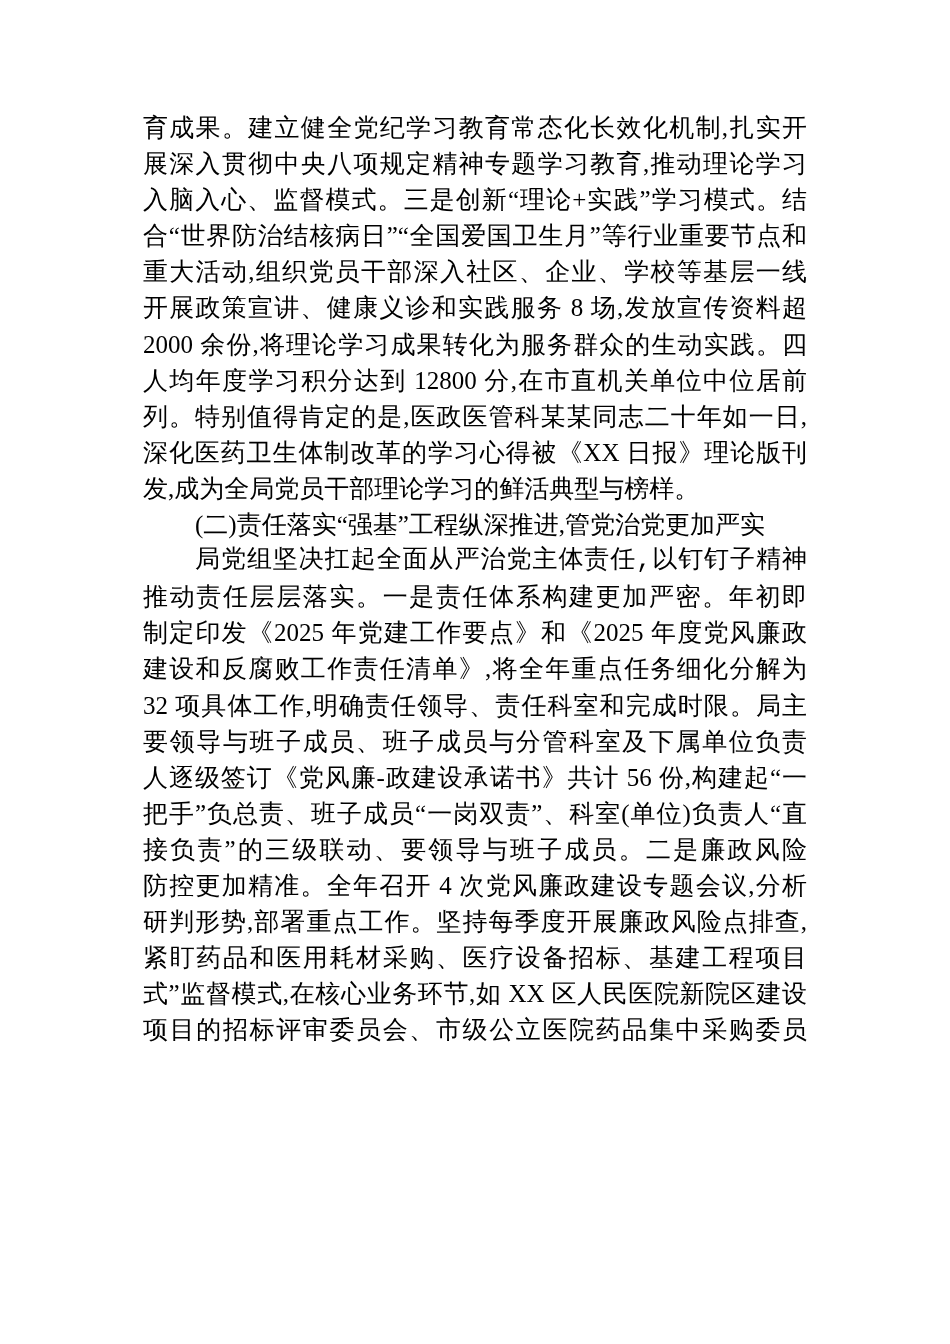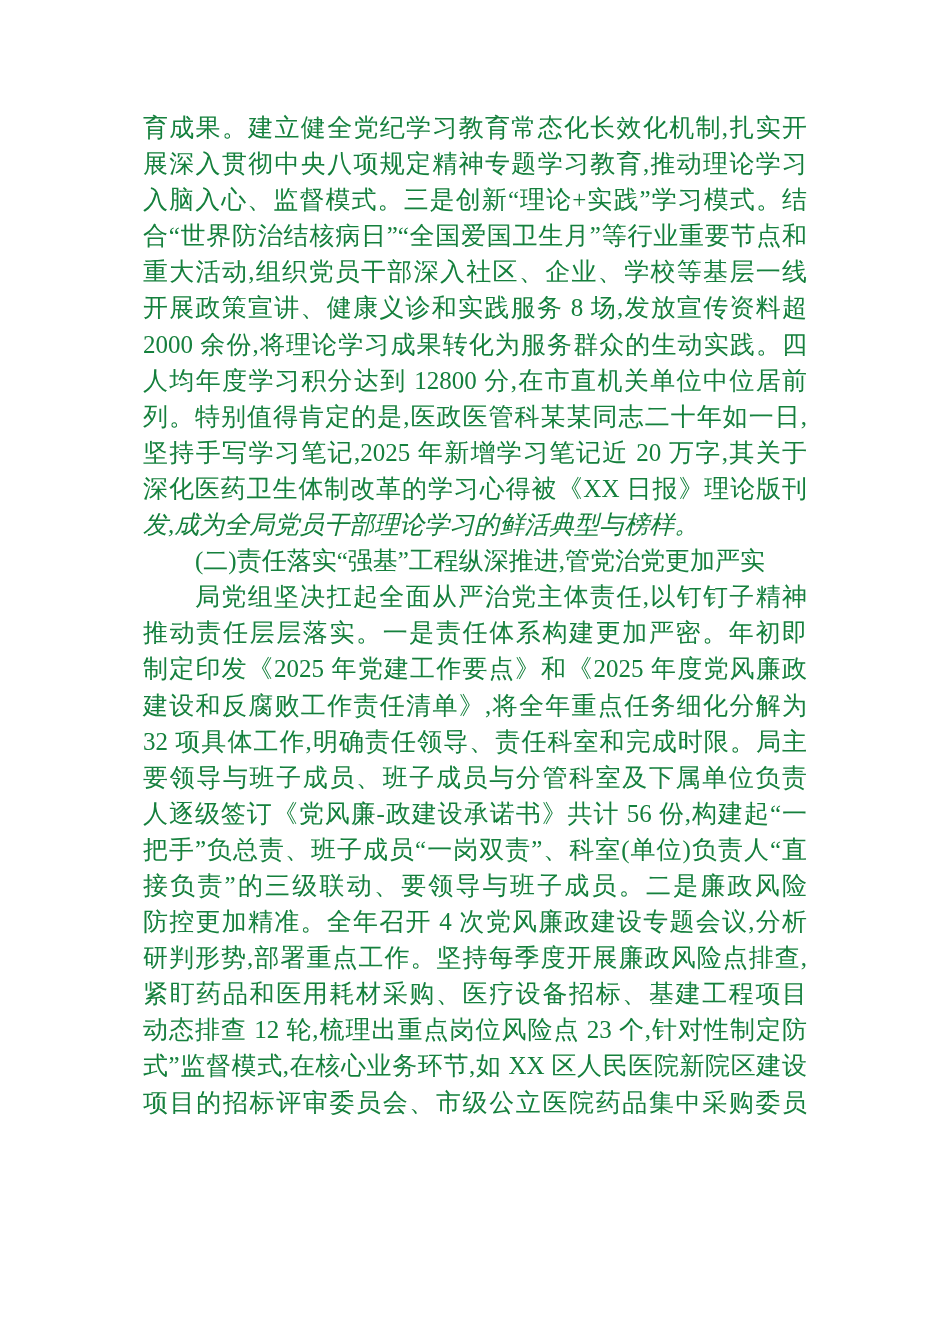--- a/index.html
+++ b/index.html
@@ -4,65 +4,63 @@
 <style>
   html, body { margin: 0; padding: 0; background: #ffffff; }
   body { width: 950px; height: 1344px; position: relative; overflow: hidden; }
   .page {
     position: absolute;
     left: 143px;
     top: 110px;
     width: 664px;
     font-family: "Liberation Serif", "DejaVu Serif", serif;
     font-size: 25px;
-    color: #15803d;
+    color: #000000;
     line-height: 36.1px;
   }
   .line {
     display: block;
     white-space: nowrap;
     text-align: justify;
     text-align-last: justify;
     height: 36.1px;
   }
-  .line.last { text-align-last: left; font-style: italic; }
-  .line.indent { padding-left: 52px; text-align-last: justify; }
+  .line.last { text-align-last: left; }
+  .line.indent { padding-left: 52px; text-align-last: justify; font-family: Liberation Mono, monospace; }
   .heading { padding-left: 52px; text-align-last: left; }
 </style>
 </head>
 <body>
 
 <div class="page">
   <div>
     <span class="line">育成果。建立健全党纪学习教育常态化长效化机制,扎实开</span>
     <span class="line">展深入贯彻中央八项规定精神专题学习教育,推动理论学习</span>
     <span class="line">入脑入心、监督模式。三是创新“理论+实践”学习模式。结</span>
     <span class="line">合“世界防治结核病日”“全国爱国卫生月”等行业重要节点和</span>
     <span class="line">重大活动,组织党员干部深入社区、企业、学校等基层一线</span>
     <span class="line">开展政策宣讲、健康义诊和实践服务 8 场,发放宣传资料超</span>
     <span class="line">2000 余份,将理论学习成果转化为服务群众的生动实践。四</span>
     <span class="line">人均年度学习积分达到 12800 分,在市直机关单位中位居前</span>
     <span class="line">列。特别值得肯定的是,医政医管科某某同志二十年如一日,</span>
-    <span class="line">坚持手写学习笔记,2025 年新增学习笔记近 20 万字,其关于</span>
     <span class="line">深化医药卫生体制改革的学习心得被《XX 日报》理论版刊</span>
     <span class="line last">发,成为全局党员干部理论学习的鲜活典型与榜样。</span>
   </div>
 
   <span class="line heading">(二)责任落实“强基”工程纵深推进,管党治党更加严实</span>
 
   <div>
     <span class="line indent">局党组坚决扛起全面从严治党主体责任,以钉钉子精神</span>
     <span class="line">推动责任层层落实。一是责任体系构建更加严密。年初即</span>
     <span class="line">制定印发《2025 年党建工作要点》和《2025 年度党风廉政</span>
     <span class="line">建设和反腐败工作责任清单》,将全年重点任务细化分解为</span>
     <span class="line">32 项具体工作,明确责任领导、责任科室和完成时限。局主</span>
     <span class="line">要领导与班子成员、班子成员与分管科室及下属单位负责</span>
     <span class="line">人逐级签订《党风廉-政建设承诺书》共计 56 份,构建起“一</span>
     <span class="line">把手”负总责、班子成员“一岗双责”、科室(单位)负责人“直</span>
     <span class="line">接负责”的三级联动、要领导与班子成员。二是廉政风险</span>
     <span class="line">防控更加精准。全年召开 4 次党风廉政建设专题会议,分析</span>
     <span class="line">研判形势,部署重点工作。坚持每季度开展廉政风险点排查,</span>
     <span class="line">紧盯药品和医用耗材采购、医疗设备招标、基建工程项目</span>
-    <span class="line">动态排查 12 轮,梳理出重点岗位风险点 23 个,针对性制定防</span>
     <span class="line">式”监督模式,在核心业务环节,如 XX 区人民医院新院区建设</span>
     <span class="line">项目的招标评审委员会、市级公立医院药品集中采购委员</span>
   </div>
 </div>
 
 </body></html>

